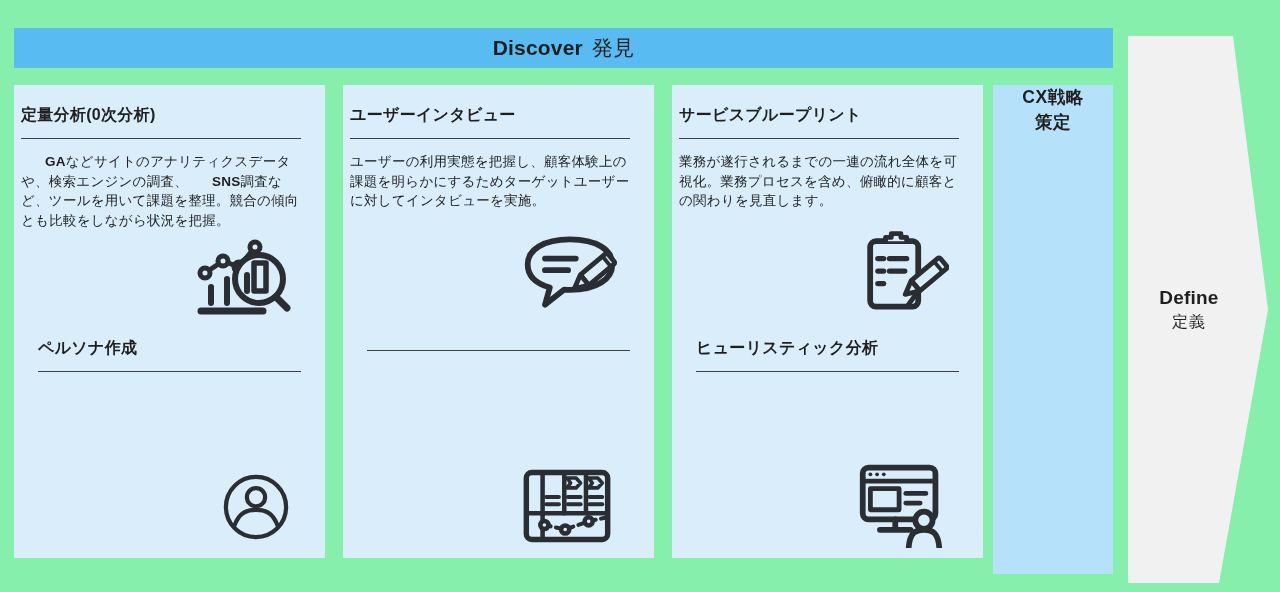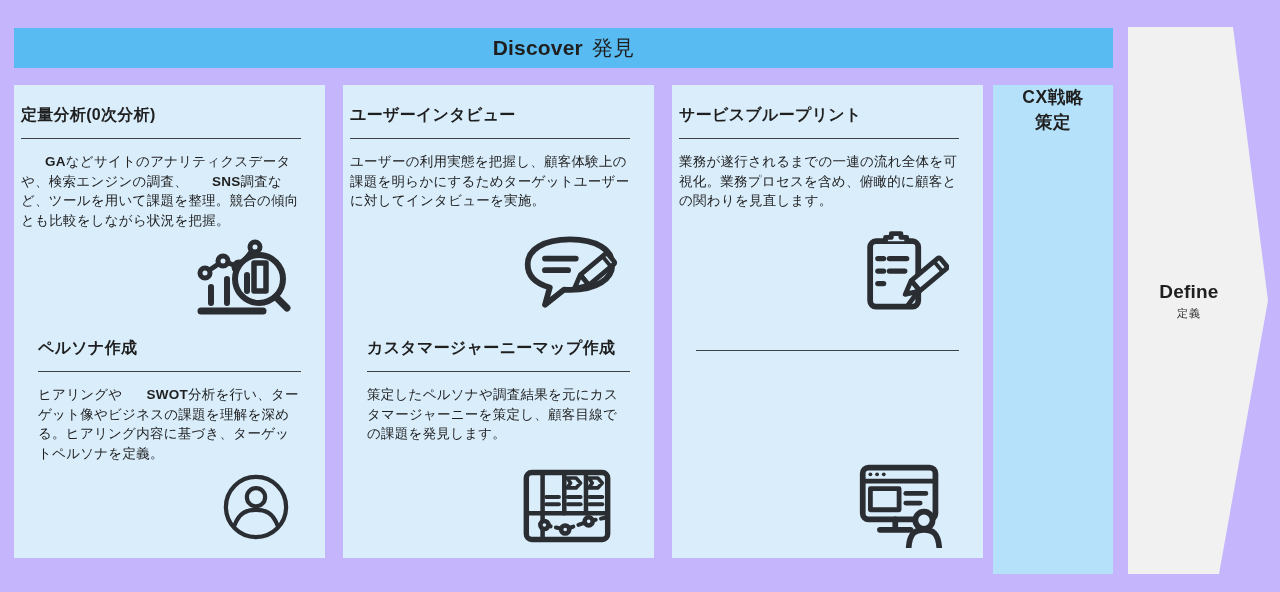--- a/index.html
+++ b/index.html
@@ -5,21 +5,21 @@
   :root{
     --header-blue:#58BCF3;
     --card-blue:#D9EDFB;
     --cx-blue:#B5E2FA;
     --arrow-gray:#F1F1F2;
     --ink:#1F1F1F;
     --icon-ink:#2A2D31;
   }
   html,body{margin:0;padding:0;background:#fff;}
   .canvas{
-    position:relative;width:1280px;height:592px;background:#c4b5fd;overflow:hidden;
+    position:relative;width:1280px;height:592px;background:#86efac;overflow:hidden;
     font-family:"Liberation Sans","DejaVu Sans",sans-serif;color:var(--ink);
   }
   .header{
     position:absolute;left:14px;top:28px;width:1099px;height:40px;
     background:var(--header-blue);
     display:flex;align-items:center;justify-content:center;gap:9px;
     font-size:21px;letter-spacing:.2px;
   }
   .header .en{font-weight:bold;}
   .card{
@@ -34,28 +34,28 @@
   .card-body b{font-weight:bold;margin-left:24px;}
   .icon{position:absolute;line-height:0;}
   .icon svg{display:block;}
   .cx-bar{
     position:absolute;left:993px;top:85px;width:120px;height:489px;
     background:var(--cx-blue);
     display:flex;flex-direction:column;align-items:center;
     font-size:17.5px;font-weight:bold;line-height:1.4;letter-spacing:.5px;
   }
   .define-arrow{
-    position:absolute;left:1128px;top:27px;width:140px;height:547px;
+    position:absolute;left:1128px;top:36px;width:140px;height:547px;
     background:var(--arrow-gray);
     clip-path:polygon(0 0,75% 0,100% 50%,65% 100%,0 100%);
     display:flex;flex-direction:column;align-items:center;justify-content:center;
   }
   .define-arrow .inner{transform:translateX(-9px);text-align:center;}
   .define-en{font-size:19px;font-weight:bold;letter-spacing:.2px;}
-  .define-ja{font-size:11px;margin-top:3px;letter-spacing:1px;}
+  .define-ja{font-size:16px;margin-top:3px;letter-spacing:1px;}
 </style>
 </head>
 <body>
 
 <div class="canvas">
 
   <div class="header">
     <span class="en">Discover</span>
     <span class="ja">発見</span>
   </div>
@@ -121,34 +121,31 @@
           <polygon points="55.5,52 58,58 60.5,52" fill="var(--icon-ink)" stroke="none"></polygon>
           <line x1="51" y1="14" x2="65" y2="14" stroke-width="4"></line>
         </g>
       </svg>
     </span>
   </section>
 
   <section class="card r2 c1">
     <h3 class="card-title">ペルソナ作成</h3>
     <hr class="rule">
-    <p class="card-body"><span>ヒアリングや</span><b>SWOT</b><span>分析を行い、ターゲット像やビジネスの課題を理解を深める。ヒアリング内容に基づき、ターゲットペルソナを定義。</span></p>
     <span class="icon" style="right:34px;bottom:16px;">
       <svg width="70" height="70" viewBox="0 0 100 100" fill="none" stroke="var(--icon-ink)" stroke-linecap="round" stroke-linejoin="round">
         <circle cx="50" cy="50" r="43" stroke-width="6"></circle>
         <circle cx="50" cy="36" r="13" stroke-width="6"></circle>
         <path d="M19,77 C26,57 38,54 50,54 C62,54 74,57 81,77" stroke-width="6"></path>
       </svg>
     </span>
   </section>
 
   <section class="card r2 c2">
-    <h3 class="card-title">カスタマージャーニーマップ作成</h3>
-    <hr class="rule">
-    <p class="card-body"><span>策定したペルソナや調査結果を元にカスタマージャーニーを策定し、顧客目線での課題を発見します。</span></p>
+    <hr class="rule">
     <span class="icon" style="right:40px;bottom:12px;">
       <svg width="94" height="80" viewBox="0 0 104 88" fill="none" stroke="var(--icon-ink)" stroke-linecap="round" stroke-linejoin="round">
         <rect x="7" y="7" width="90" height="74" rx="6" stroke-width="6"></rect>
         <line x1="25" y1="7" x2="25" y2="81" stroke-width="5"></line>
         <line x1="49" y1="7" x2="49" y2="52" stroke-width="5"></line>
         <line x1="73" y1="7" x2="73" y2="52" stroke-width="5"></line>
         <line x1="7" y1="52" x2="97" y2="52" stroke-width="5"></line>
         <polygon points="52,13 62,13 67,18.5 62,24 52,24 56,18.5" stroke-width="4"></polygon>
         <polygon points="76,13 86,13 91,18.5 86,24 76,24 80,18.5" stroke-width="4"></polygon>
         <line x1="29" y1="34" x2="43" y2="34" stroke-width="4.5"></line>
@@ -159,20 +156,21 @@
         <line x1="77" y1="42" x2="91" y2="42" stroke-width="4.5"></line>
         <polyline points="27,65 50,70 76,61 94,57" stroke-width="4.5" stroke-dasharray="7 6"></polyline>
         <circle cx="27" cy="65" r="4.5" stroke-width="5" fill="var(--card-blue)"></circle>
         <circle cx="50" cy="70" r="4.5" stroke-width="5" fill="var(--card-blue)"></circle>
         <circle cx="76" cy="61" r="4.5" stroke-width="5" fill="var(--card-blue)"></circle>
       </svg>
     </span>
   </section>
 
   <section class="card r2 c3">
+    <h3 class="card-title">ヒューリスティック分析</h3>
     <hr class="rule">
     <span class="icon" style="right:32px;bottom:10px;">
       <svg width="100" height="88" viewBox="0 0 104 92" fill="none" stroke="var(--icon-ink)" stroke-linecap="round" stroke-linejoin="round">
         <line x1="46" y1="62" x2="46" y2="72" stroke-width="6"></line>
         <line x1="30" y1="73" x2="62" y2="73" stroke-width="6"></line>
         <rect x="12" y="8" width="76" height="54" rx="6" stroke-width="6"></rect>
         <line x1="12" y1="22" x2="88" y2="22" stroke-width="5"></line>
         <circle cx="20" cy="15" r="2" fill="var(--icon-ink)" stroke="none"></circle>
         <circle cx="27" cy="15" r="2" fill="var(--icon-ink)" stroke="none"></circle>
         <circle cx="34" cy="15" r="2" fill="var(--icon-ink)" stroke="none"></circle>

